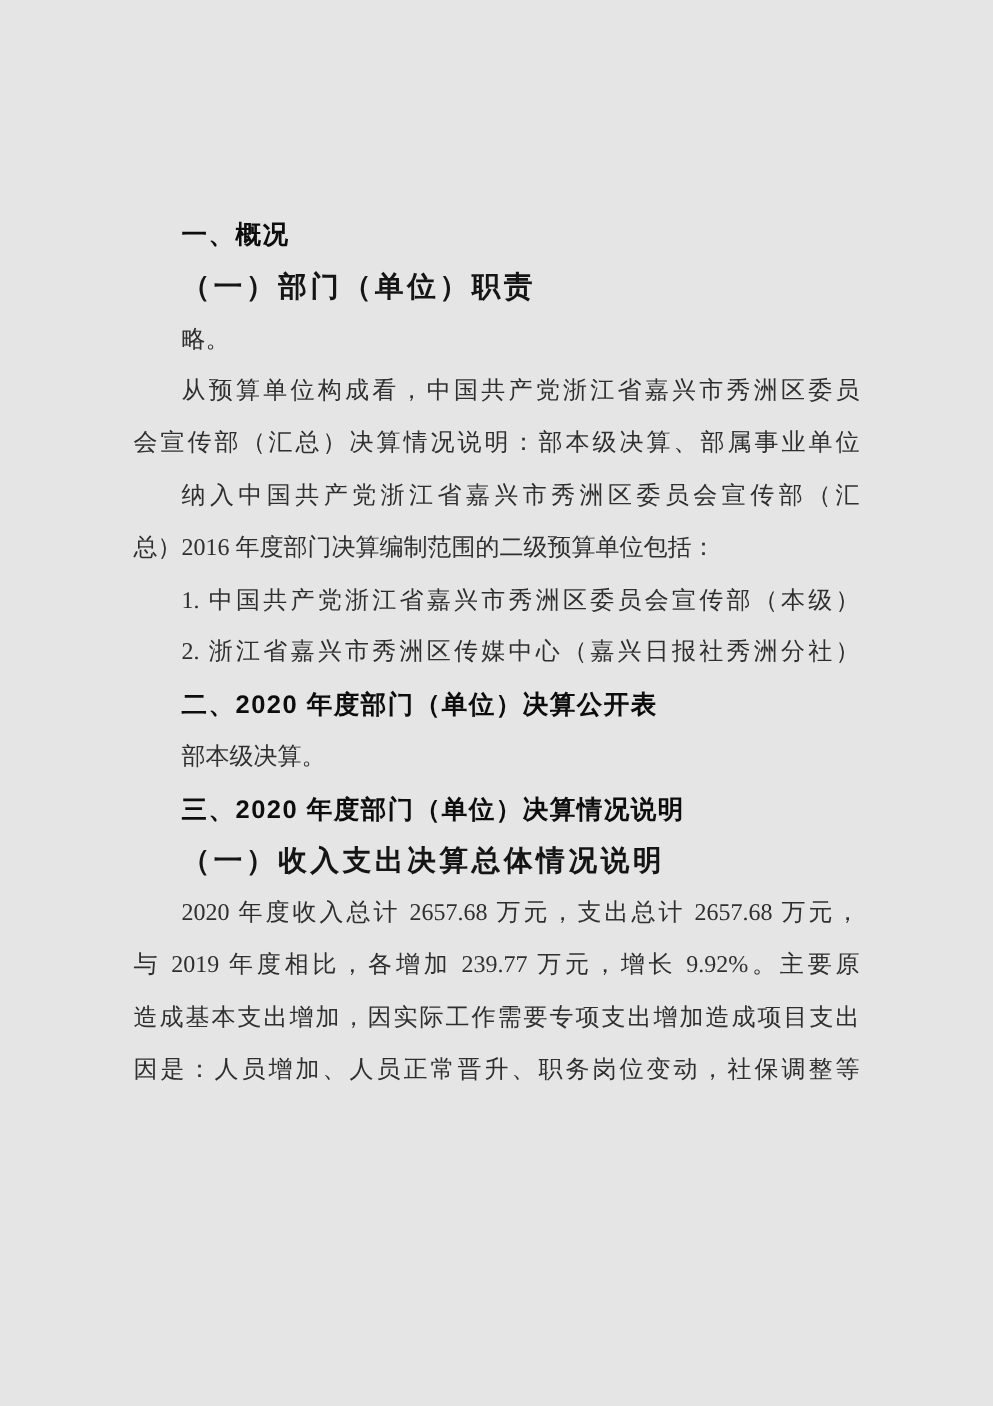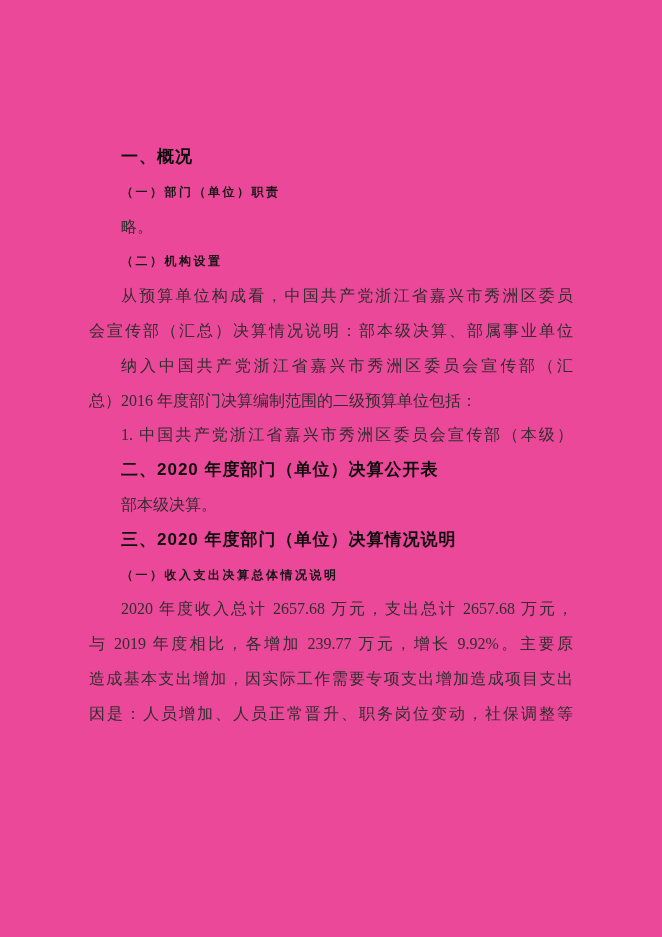--- a/index.html
+++ b/index.html
@@ -4,21 +4,21 @@
 <style>
   html, body {
     margin: 0;
     padding: 0;
     background: #ffffff;
   }
   .page {
     position: relative;
     width: 662px;
     height: 937px;
-    background: #ec4899;
+    background: #e5e5e5;
     overflow: hidden;
     box-sizing: border-box;
   }
   .doc-body {
     position: absolute;
     top: 140px;
     left: 89px;
     width: 484px;
   }
   .line {
@@ -45,41 +45,41 @@
   
   .line.h1 {
     font-family: "Liberation Sans", "DejaVu Sans", sans-serif;
     font-weight: 700;
     font-size: 17px;
     color: #0d0d0d;
     letter-spacing: 1px;
   }
   
   .line.h2 {
-    font-family: Liberation Serif, serif;
+    font-family: Liberation Mono, monospace;
     font-weight: 700;
-    font-size: 12px;
+    font-size: 19px;
     color: #151515;
     letter-spacing: 2.5px;
   }
 </style>
 </head>
 <body>
 
 <div class="page">
   <div class="doc-body">
       <div class="line h1 indent">一、概况</div>
       <div class="line h2 indent">（一）部门（单位）职责</div>
       <div class="line body indent">略。</div>
-      <div class="line h2 indent">（二）机构设置</div>
       <div class="line body indent stretch">从预算单位构成看，中国共产党浙江省嘉兴市秀洲区委员</div>
       <div class="line body stretch">会宣传部（汇总）决算情况说明：部本级决算、部属事业单位</div>
       <div class="line body indent stretch">纳入中国共产党浙江省嘉兴市秀洲区委员会宣传部（汇</div>
       <div class="line body">总）2016 年度部门决算编制范围的二级预算单位包括：</div>
       <div class="line body indent stretch">1. 中国共产党浙江省嘉兴市秀洲区委员会宣传部（本级）</div>
+      <div class="line body indent stretch">2. 浙江省嘉兴市秀洲区传媒中心（嘉兴日报社秀洲分社）</div>
       <div class="line h1 indent">二、2020 年度部门（单位）决算公开表</div>
       <div class="line body indent">部本级决算。</div>
       <div class="line h1 indent">三、2020 年度部门（单位）决算情况说明</div>
       <div class="line h2 indent">（一）收入支出决算总体情况说明</div>
       <div class="line body indent stretch">2020 年度收入总计 2657.68 万元，支出总计 2657.68 万元，</div>
       <div class="line body stretch">与 2019 年度相比，各增加 239.77 万元，增长 9.92%。主要原</div>
       <div class="line body stretch">造成基本支出增加，因实际工作需要专项支出增加造成项目支出</div>
       <div class="line body stretch">因是：人员增加、人员正常晋升、职务岗位变动，社保调整等</div>
     </div>
 </div>

